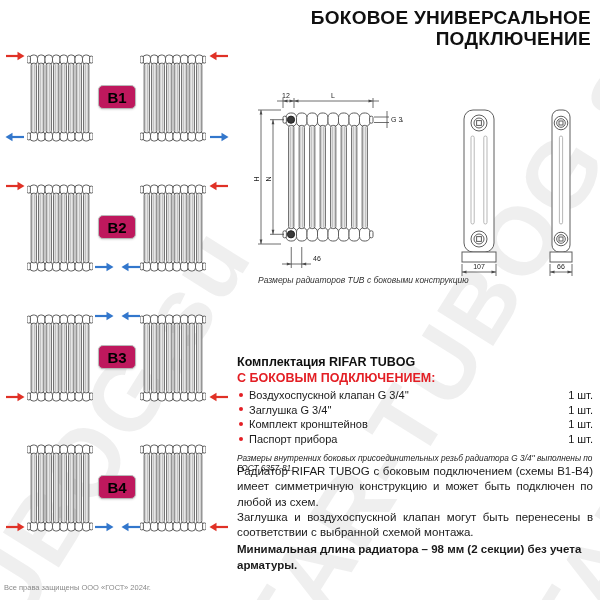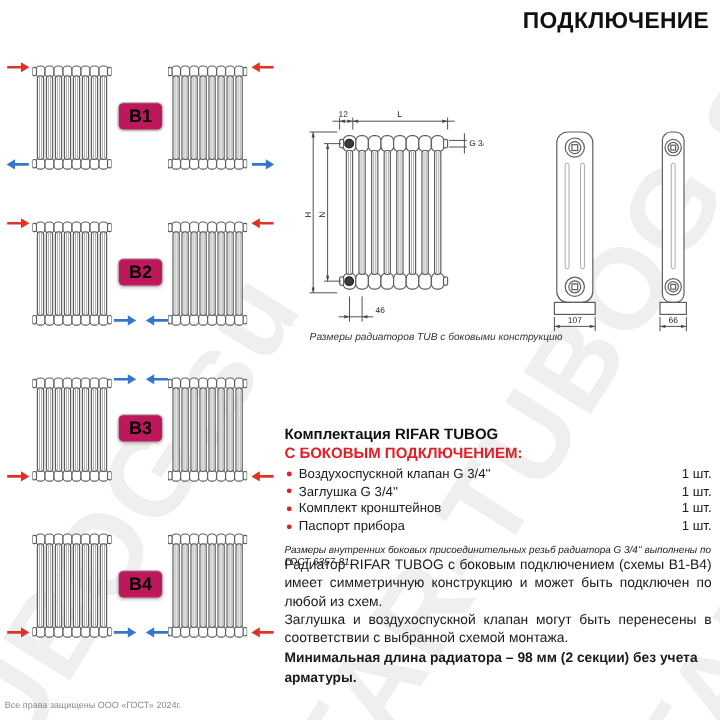--- a/index.html
+++ b/index.html
@@ -57,20 +57,21 @@
 
   <div class="wm-layer">
     <div class="wm" style="left:-90px;top:640px;">TUBOG.su</div>
     <div class="wm" style="left:165px;top:705px;">RIFAR-TUBOG.su</div>
     <div class="wm" style="left:450px;top:705px;">RIFAR-TUBOG</div>
   </div>
 
   <div class="layer">
 
     <div class="title">
+      <div>БОКОВОЕ УНИВЕРСАЛЬНОЕ</div>
       <div>ПОДКЛЮЧЕНИЕ</div>
     </div>
 
     <div class="scheme-row" id="row0" style="top:46px">
       <div class="rad rad-left">
           <svg width="66" height="92" viewBox="0 0 66 92">
             <rect class="ln" x="3" y="3" width="7.5" height="9.200000000000001" rx="3.15"></rect>
             <rect class="ln" x="3" y="79.8" width="7.5" height="9.200000000000001" rx="3.15"></rect>
             <rect class="ln" x="10.5" y="3" width="7.5" height="9.200000000000001" rx="3.15"></rect>
             <rect class="ln" x="10.5" y="79.8" width="7.5" height="9.200000000000001" rx="3.15"></rect>

